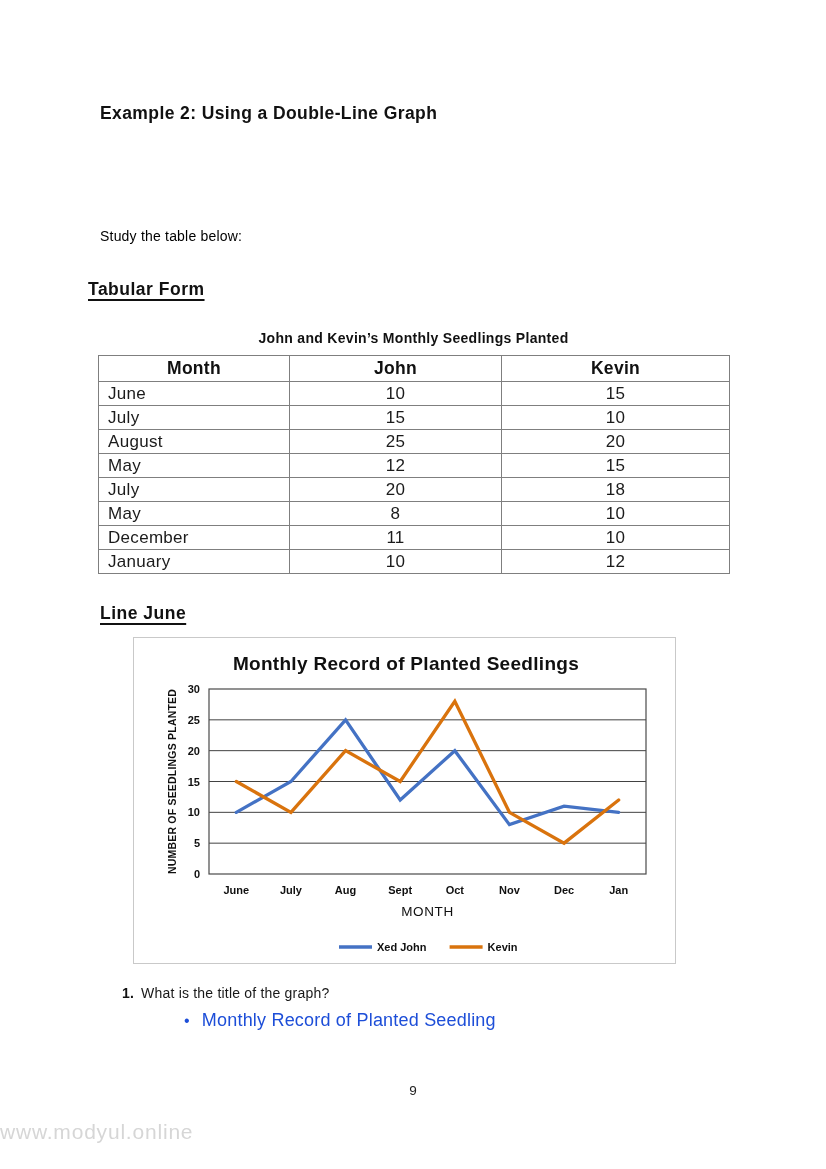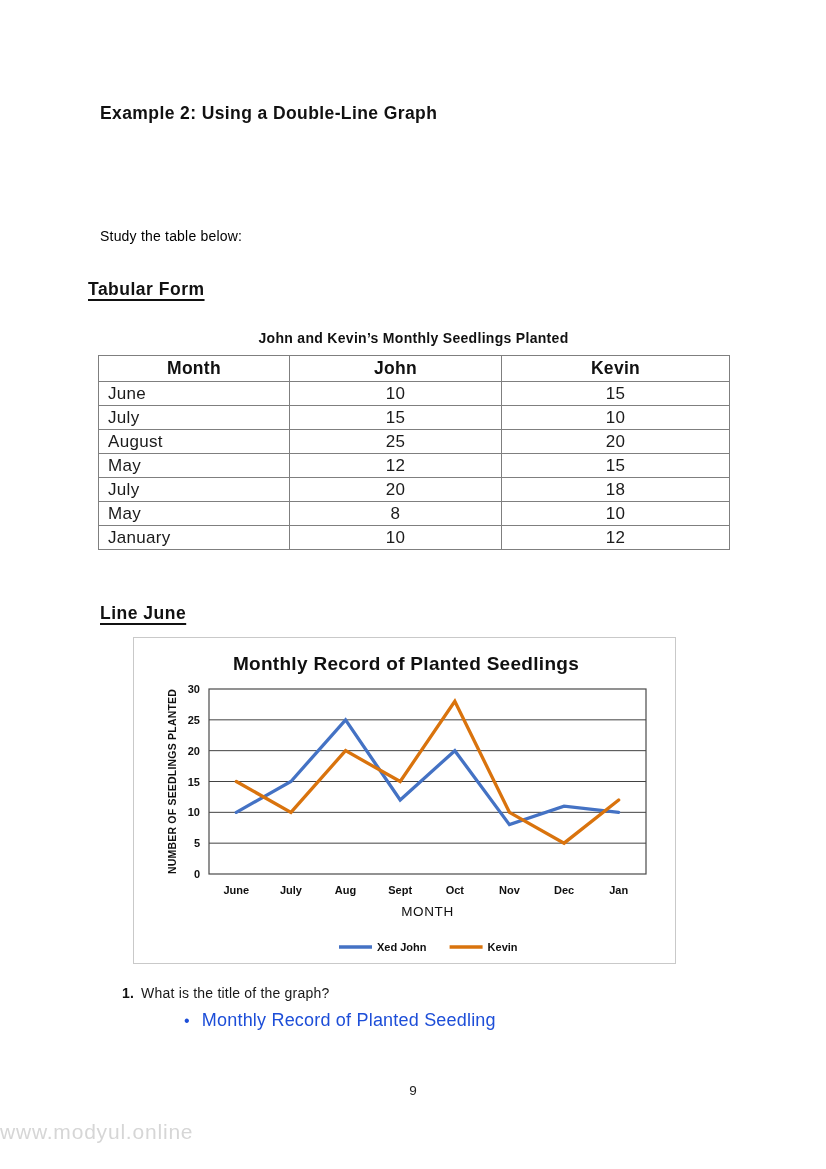--- a/index.html
+++ b/index.html
@@ -134,20 +134,25 @@
           <td class="cell-center">15</td>
         </tr>
         <tr>
           <td class="cell-left">July</td>
           <td class="cell-center">20</td>
           <td class="cell-center">18</td>
         </tr>
         <tr>
           <td class="cell-left">May</td>
           <td class="cell-center">8</td>
+          <td class="cell-center">10</td>
+        </tr>
+        <tr>
+          <td class="cell-left">December</td>
+          <td class="cell-center">11</td>
           <td class="cell-center">10</td>
         </tr>
         <tr>
           <td class="cell-left">January</td>
           <td class="cell-center">10</td>
           <td class="cell-center">12</td>
         </tr>
       </tbody>
   </table>
 

